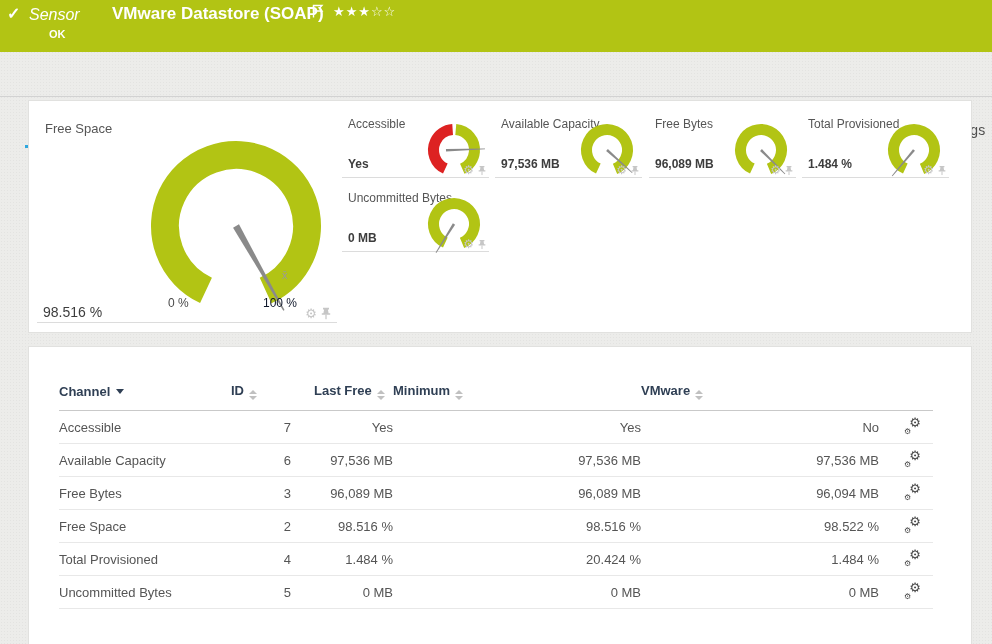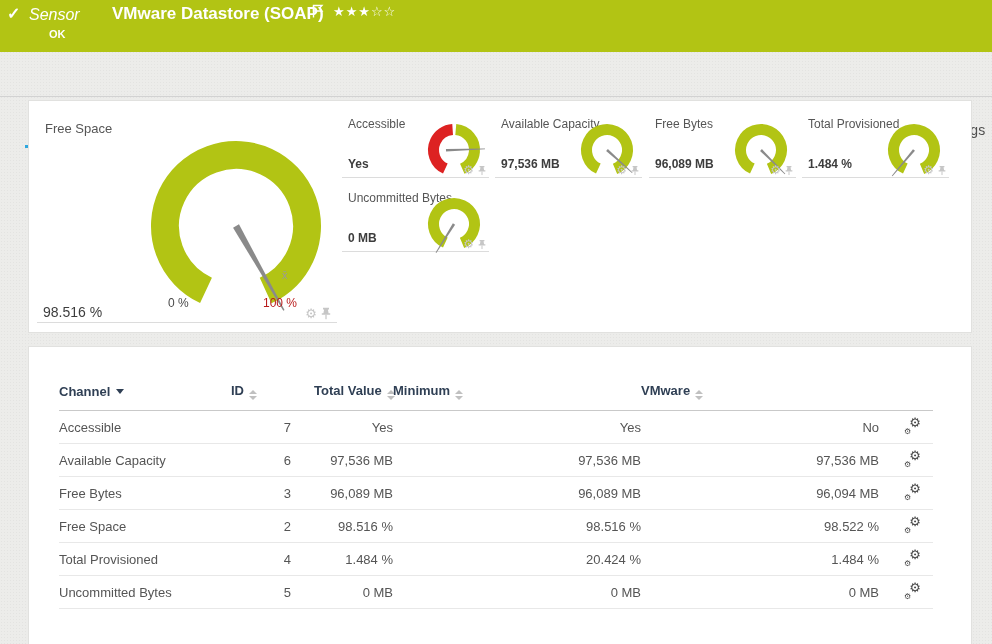--- a/index.html
+++ b/index.html
@@ -38,21 +38,21 @@
   .tile { position:absolute; border-bottom:1px solid #dcdcdc; }
   .tile-label { position:absolute; left:6px; top:4px; font-size:12px; color:#555; }
   .tile-value { position:absolute; left:6px; bottom:6px; font-size:12px; font-weight:bold; color:#3d3d3d; }
   .tile-icons { position:absolute; right:3px; bottom:1px; display:flex; gap:4px; align-items:center; cursor:pointer; }
   .tile-icons .gear-glyph { font-size:12px; color:#c6c6c6; }
 
   .tile-main { left:8px; top:10px; width:300px; height:212px; }
   .tile-main .tile-label { left:8px; top:10px; font-size:13px; }
   .main-svg { position:absolute; left:99px; top:15px; overflow:visible; }
   .g-min { position:absolute; left:131px; top:185px; font-size:12px; color:#4a4a4a; }
-  .g-max { position:absolute; left:226px; top:185px; font-size:12px; color:#b91c1c; }
+  .g-max { position:absolute; left:226px; top:185px; font-size:12px; color:#0f172a; }
   .g-mean { position:absolute; left:245px; top:158px; font-size:11px; color:#9a9a9a; }
   .g-value { position:absolute; left:6px; top:193px; font-size:14px; color:#3d3d3d; }
   .tile-main .tile-icons { right:6px; bottom:2px; }
   .tile-main .tile-icons .gear-glyph { font-size:13px; }
 
   .mini { width:147px; height:65px; }
   .m1 { left:313px; top:12px; } .m2 { left:466px; top:12px; } .m3 { left:620px; top:12px; }
   .m4 { left:773px; top:12px; } .m5 { left:313px; top:86px; }
   .mini-svg { position:absolute; right:0px; top:2px; overflow:visible; }
 
@@ -279,21 +279,21 @@
           <col class="c-max">
           <col class="c-set">
       </colgroup>
       <thead>
         <tr>
           <th class="h-channel"><span>Channel</span><i class="caret-dn"></i></th>
           <th class="h-id"><span>ID</span><span class="sort">
                 <i class="up"></i>
                 <i class="dn"></i>
               </span></th>
-          <th class="h-last"><span>Total Value</span><span class="sort">
+          <th class="h-last"><span>Last Free</span><span class="sort">
                 <i class="up"></i>
                 <i class="dn"></i>
               </span></th>
           <th class="h-min"><span>Minimum</span><span class="sort">
                 <i class="up"></i>
                 <i class="dn"></i>
               </span></th>
           <th class="h-max"><span>VMware</span><span class="sort">
                 <i class="up"></i>
                 <i class="dn"></i>

